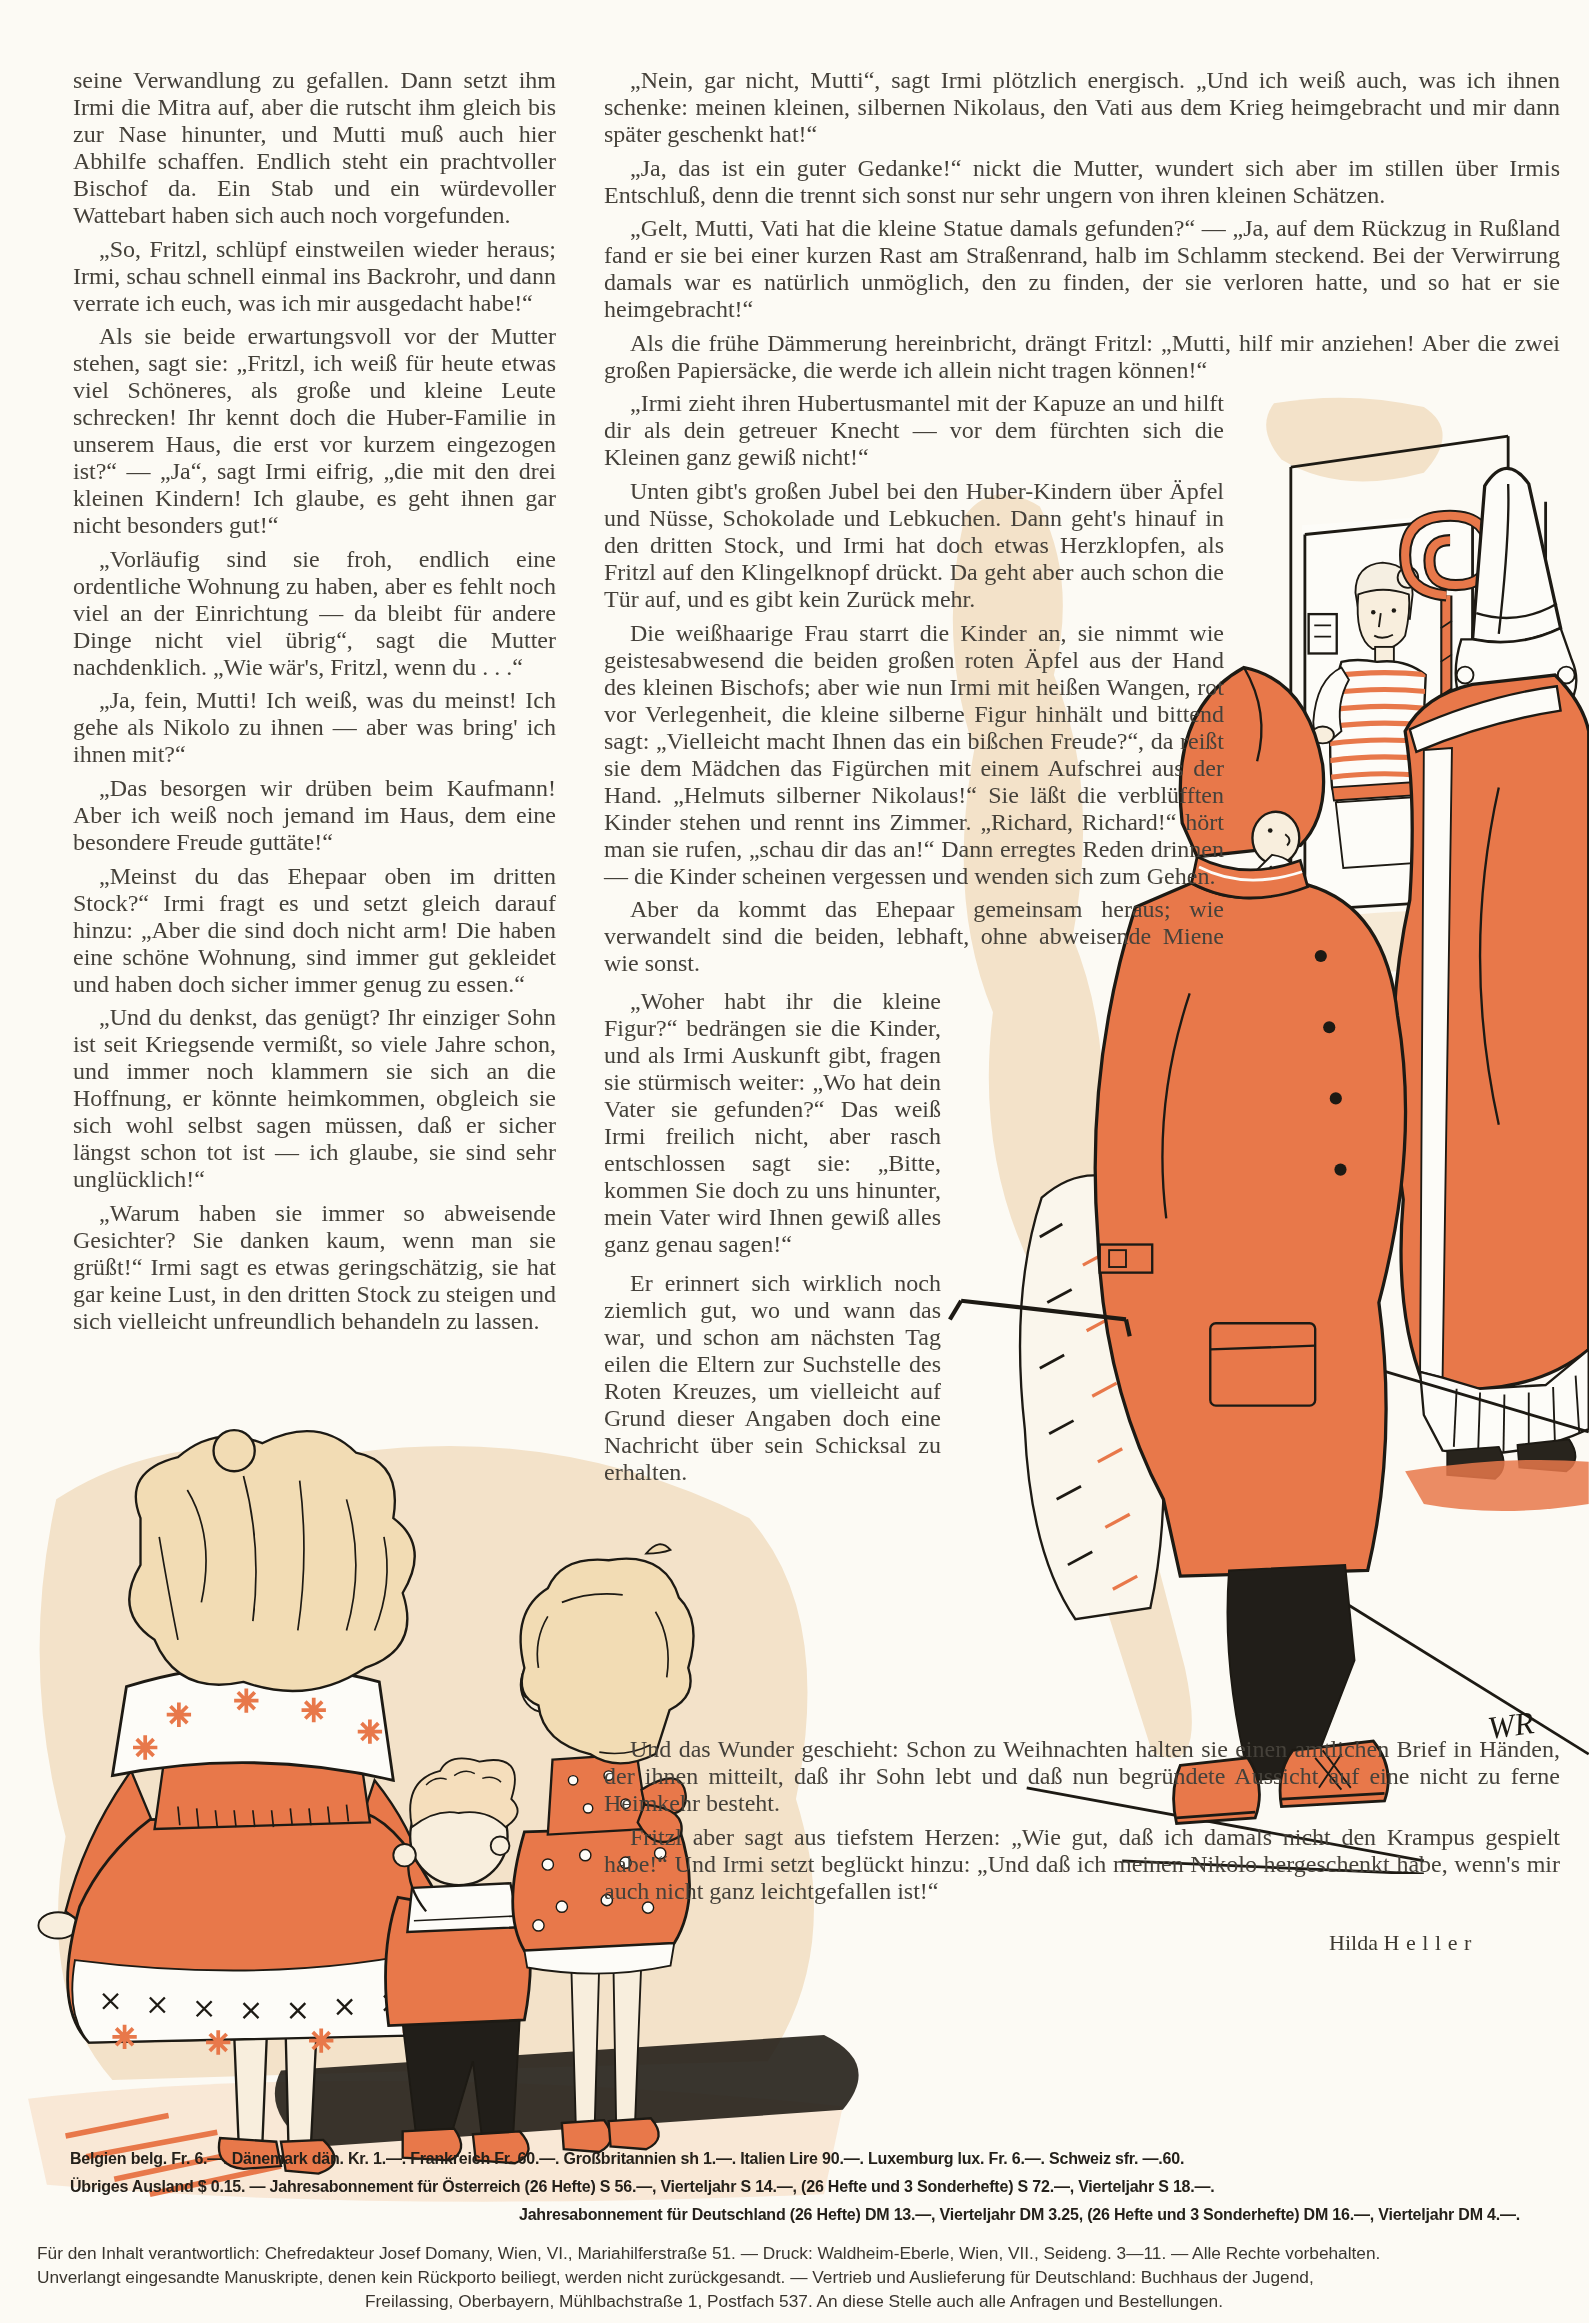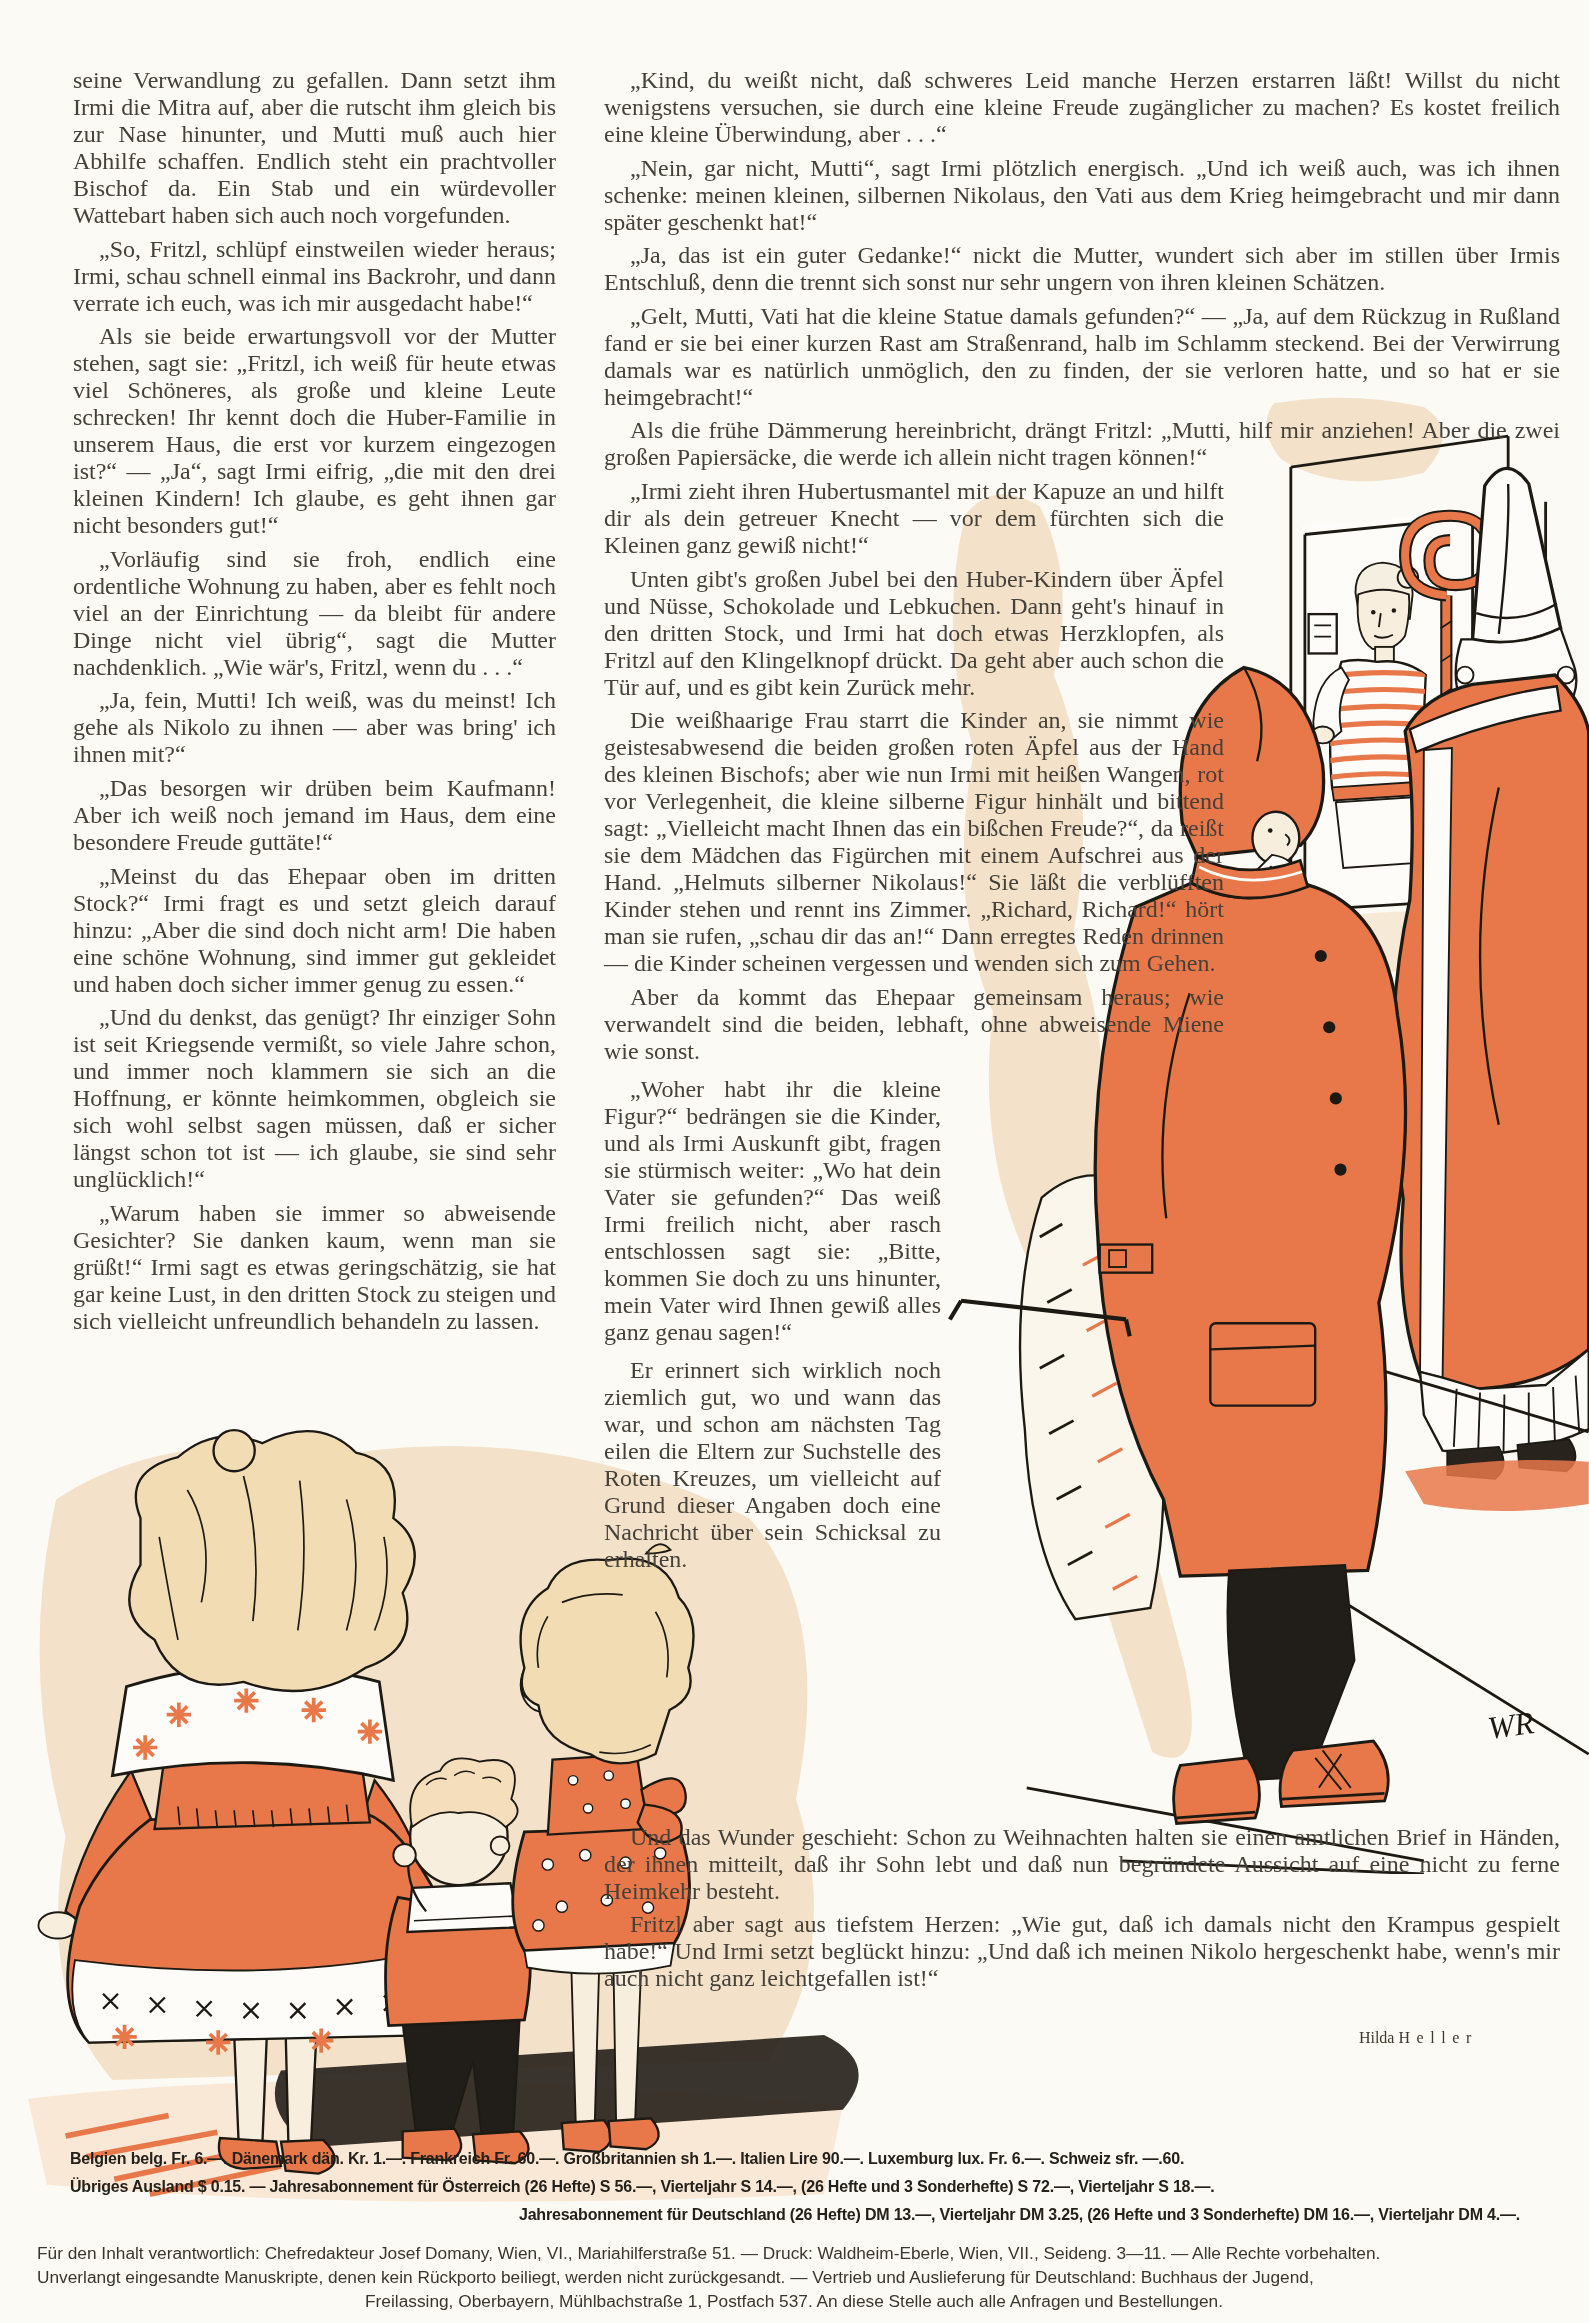--- a/index.html
+++ b/index.html
@@ -11,22 +11,22 @@
   .col { position:absolute; top:67px; font-size:24px; line-height:27px;
          text-align:justify; z-index:2; }
   .col p { margin:0 0 6.6px 0; text-indent:26px; }
   .left-col  { left:73px;  width:483px; }
   .right-col { left:604px; width:956px; }
   .left-col p.no-indent { text-indent:0;font-family:Liberation Serif, serif; }
   .float-a { float:right; clear:right; width:336px; height:562px; }
   .float-b { float:right; clear:right; width:619px; height:778px; }
   .right-col p.narrow { margin-bottom:11.2px; }
   .right-col p.after-illu { clear:right; padding-top:5.6px; }
-  .author { clear:right; text-align:right; padding-right:82px; margin-top:32px;
-            font-size:16px; color:#3d3931; }
+  .author { clear:right; text-align:right; padding-right:82px; margin-top:24px;
+            font-size:22px; color:#3d3931; }
   .author .last { letter-spacing:6.6px; }
   .illu { position:absolute; z-index:1; pointer-events:none; }
   .illu-left  { left:0;     top:1387px; width:899px; height:824px;  }
   .illu-right { left:899px; top:394px;  width:690px; height:1480px; }
   .pricing {
     position:absolute; left:70px; top:2145px; width:1450px; z-index:3;
     font-family:"Liberation Sans", sans-serif; font-weight:bold;
     font-size:16px; line-height:28px; color:#24201a; letter-spacing:-0.2px;
   }
   .pricing .center { text-align:right; }
@@ -48,21 +48,20 @@
     <p>Als sie beide erwartungsvoll vor der Mutter stehen, sagt sie: „Fritzl, ich weiß für heute etwas viel Schöneres, als große und kleine Leute schrecken! Ihr kennt doch die Huber-Familie in unserem Haus, die erst vor kurzem eingezogen ist?“ — „Ja“, sagt Irmi eifrig, „die mit den drei kleinen Kindern! Ich glaube, es geht ihnen gar nicht besonders gut!“</p>
     <p>„Vorläufig sind sie froh, endlich eine ordentliche Wohnung zu haben, aber es fehlt noch viel an der Einrichtung — da bleibt für andere Dinge nicht viel übrig“, sagt die Mutter nachdenklich. „Wie wär's, Fritzl, wenn du . . .“</p>
     <p>„Ja, fein, Mutti! Ich weiß, was du meinst! Ich gehe als Nikolo zu ihnen — aber was bring' ich ihnen mit?“</p>
     <p>„Das besorgen wir drüben beim Kaufmann! Aber ich weiß noch jemand im Haus, dem eine besondere Freude guttäte!“</p>
     <p>„Meinst du das Ehepaar oben im dritten Stock?“ Irmi fragt es und setzt gleich darauf hinzu: „Aber die sind doch nicht arm! Die haben eine schöne Wohnung, sind immer gut gekleidet und haben doch sicher immer genug zu essen.“</p>
     <p>„Und du denkst, das genügt? Ihr einziger Sohn ist seit Kriegsende vermißt, so viele Jahre schon, und immer noch klammern sie sich an die Hoffnung, er könnte heimkommen, obgleich sie sich wohl selbst sagen müssen, daß er sicher längst schon tot ist — ich glaube, sie sind sehr unglücklich!“</p>
     <p>„Warum haben sie immer so abweisende Gesichter? Sie danken kaum, wenn man sie grüßt!“ Irmi sagt es etwas geringschätzig, sie hat gar keine Lust, in den dritten Stock zu steigen und sich vielleicht unfreundlich behandeln zu lassen.</p>
   </div>
 
   <div class="col right-col">
-    <p>„Kind, du weißt nicht, daß schweres Leid manche Herzen erstarren läßt! Willst du nicht wenigstens versuchen, sie durch eine kleine Freude zugänglicher zu machen? Es kostet freilich eine kleine Überwindung, aber . . .“</p>
     <p>„Nein, gar nicht, Mutti“, sagt Irmi plötzlich energisch. „Und ich weiß auch, was ich ihnen schenke: meinen kleinen, silbernen Nikolaus, den Vati aus dem Krieg heimgebracht und mir dann später geschenkt hat!“</p>
     <p>„Ja, das ist ein guter Gedanke!“ nickt die Mutter, wundert sich aber im stillen über Irmis Entschluß, denn die trennt sich sonst nur sehr ungern von ihren kleinen Schätzen.</p>
     <p>„Gelt, Mutti, Vati hat die kleine Statue damals gefunden?“ — „Ja, auf dem Rückzug in Rußland fand er sie bei einer kurzen Rast am Straßenrand, halb im Schlamm steckend. Bei der Verwirrung damals war es natürlich unmöglich, den zu finden, der sie verloren hatte, und so hat er sie heimgebracht!“</p>
     <p>Als die frühe Dämmerung hereinbricht, drängt Fritzl: „Mutti, hilf mir anziehen! Aber die zwei großen Papiersäcke, die werde ich allein nicht tragen können!“</p>
     <div class="float-a"></div>
     <div class="float-b"></div>
     <p>„Irmi zieht ihren Hubertusmantel mit der Kapuze an und hilft dir als dein getreuer Knecht — vor dem fürchten sich die Kleinen ganz gewiß nicht!“</p>
     <p>Unten gibt's großen Jubel bei den Huber-Kindern über Äpfel und Nüsse, Schokolade und Lebkuchen. Dann geht's hinauf in den dritten Stock, und Irmi hat doch etwas Herzklopfen, als Fritzl auf den Klingelknopf drückt. Da geht aber auch schon die Tür auf, und es gibt kein Zurück mehr.</p>
     <p>Die weißhaarige Frau starrt die Kinder an, sie nimmt wie geistesabwesend die beiden großen roten Äpfel aus der Hand des kleinen Bischofs; aber wie nun Irmi mit heißen Wangen, rot vor Verlegenheit, die kleine silberne Figur hinhält und bittend sagt: „Vielleicht macht Ihnen das ein bißchen Freude?“, da reißt sie dem Mädchen das Figürchen mit einem Aufschrei aus der Hand. „Helmuts silberner Nikolaus!“ Sie läßt die verblüfften Kinder stehen und rennt ins Zimmer. „Richard, Richard!“ hört man sie rufen, „schau dir das an!“ Dann erregtes Reden drinnen — die Kinder scheinen vergessen und wenden sich zum Gehen.</p>
     <p class="narrow">Aber da kommt das Ehepaar gemeinsam heraus; wie verwandelt sind die beiden, lebhaft, ohne abweisende Miene wie sonst.</p>

